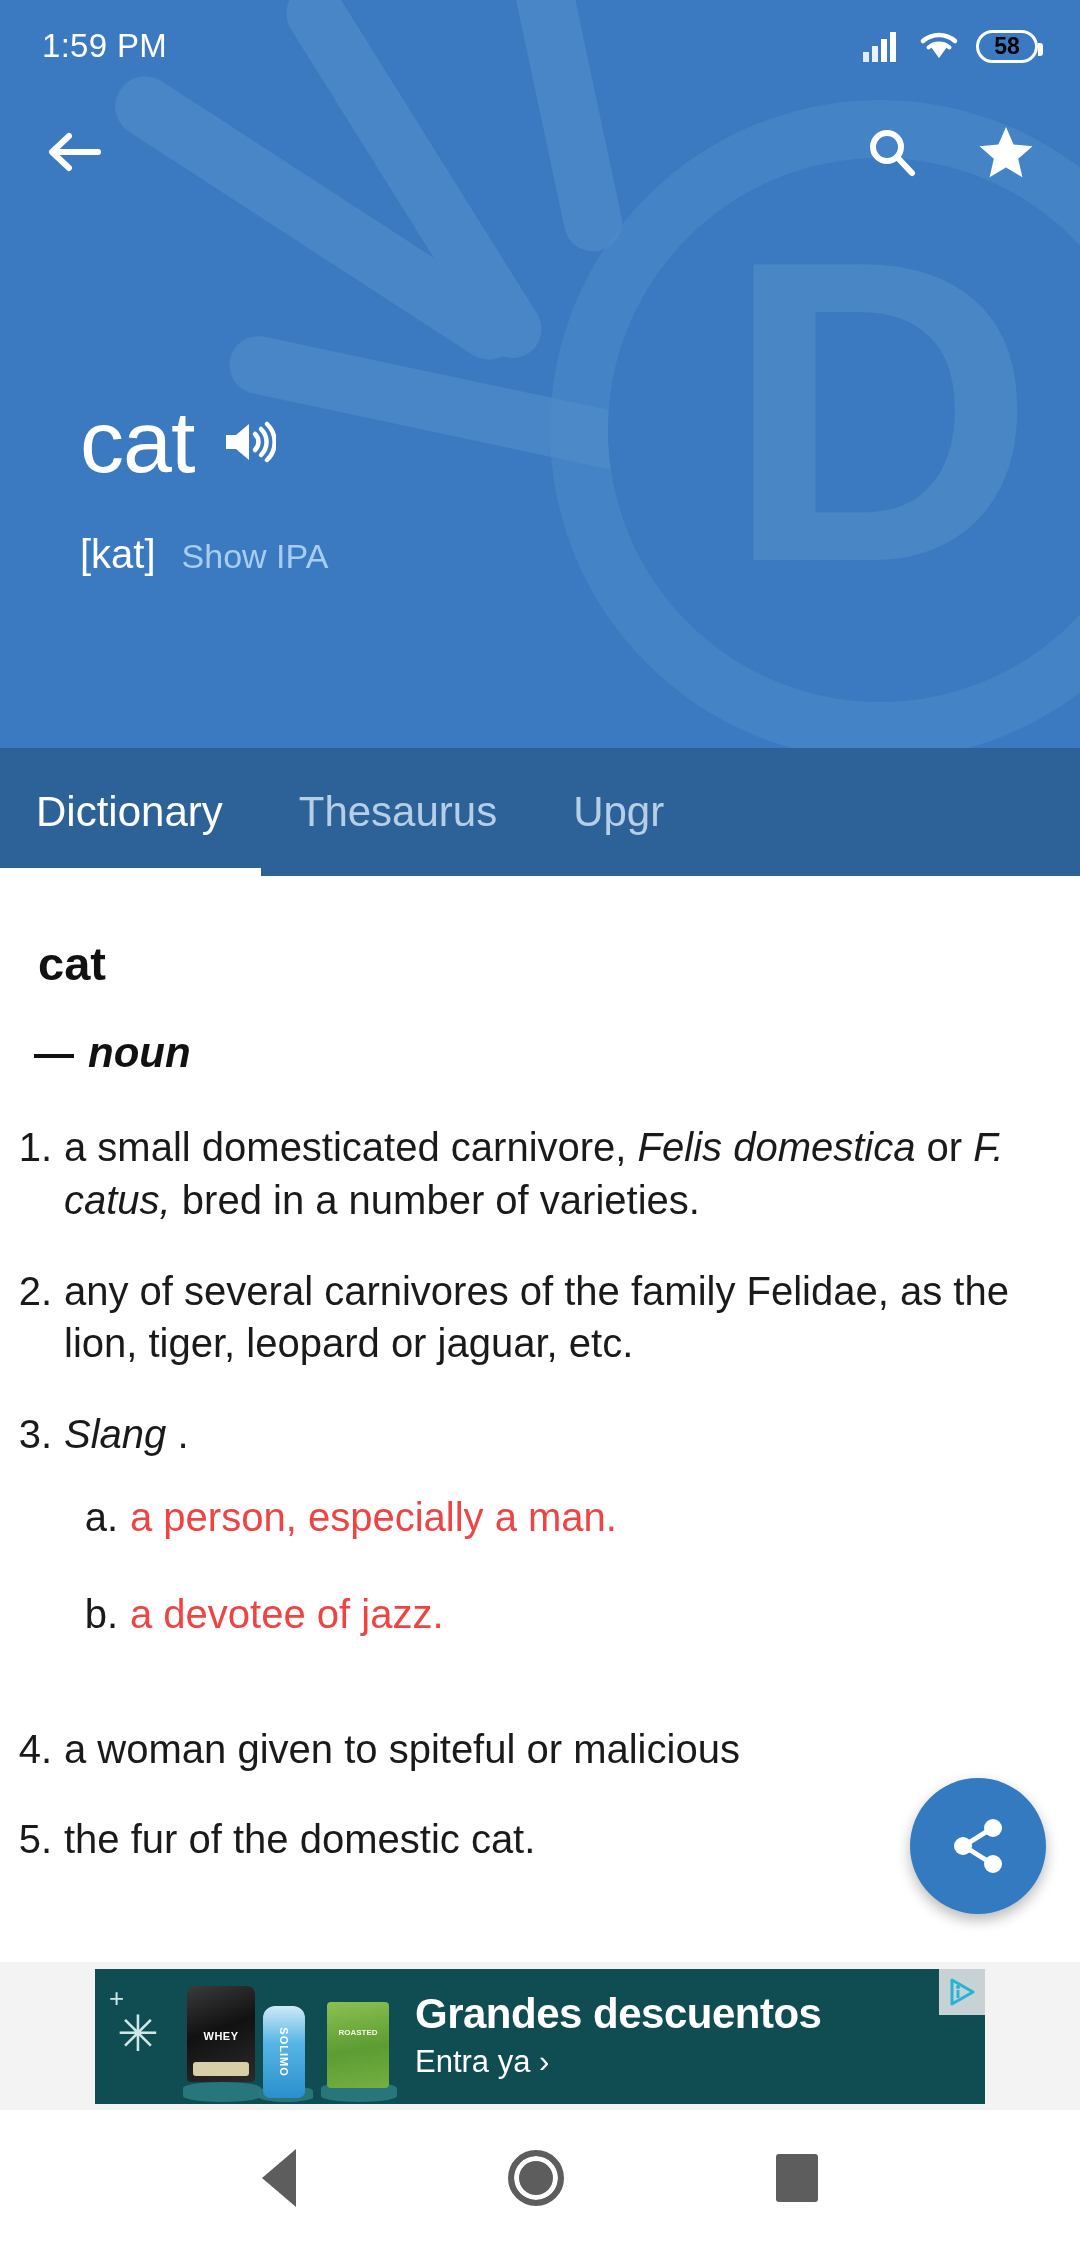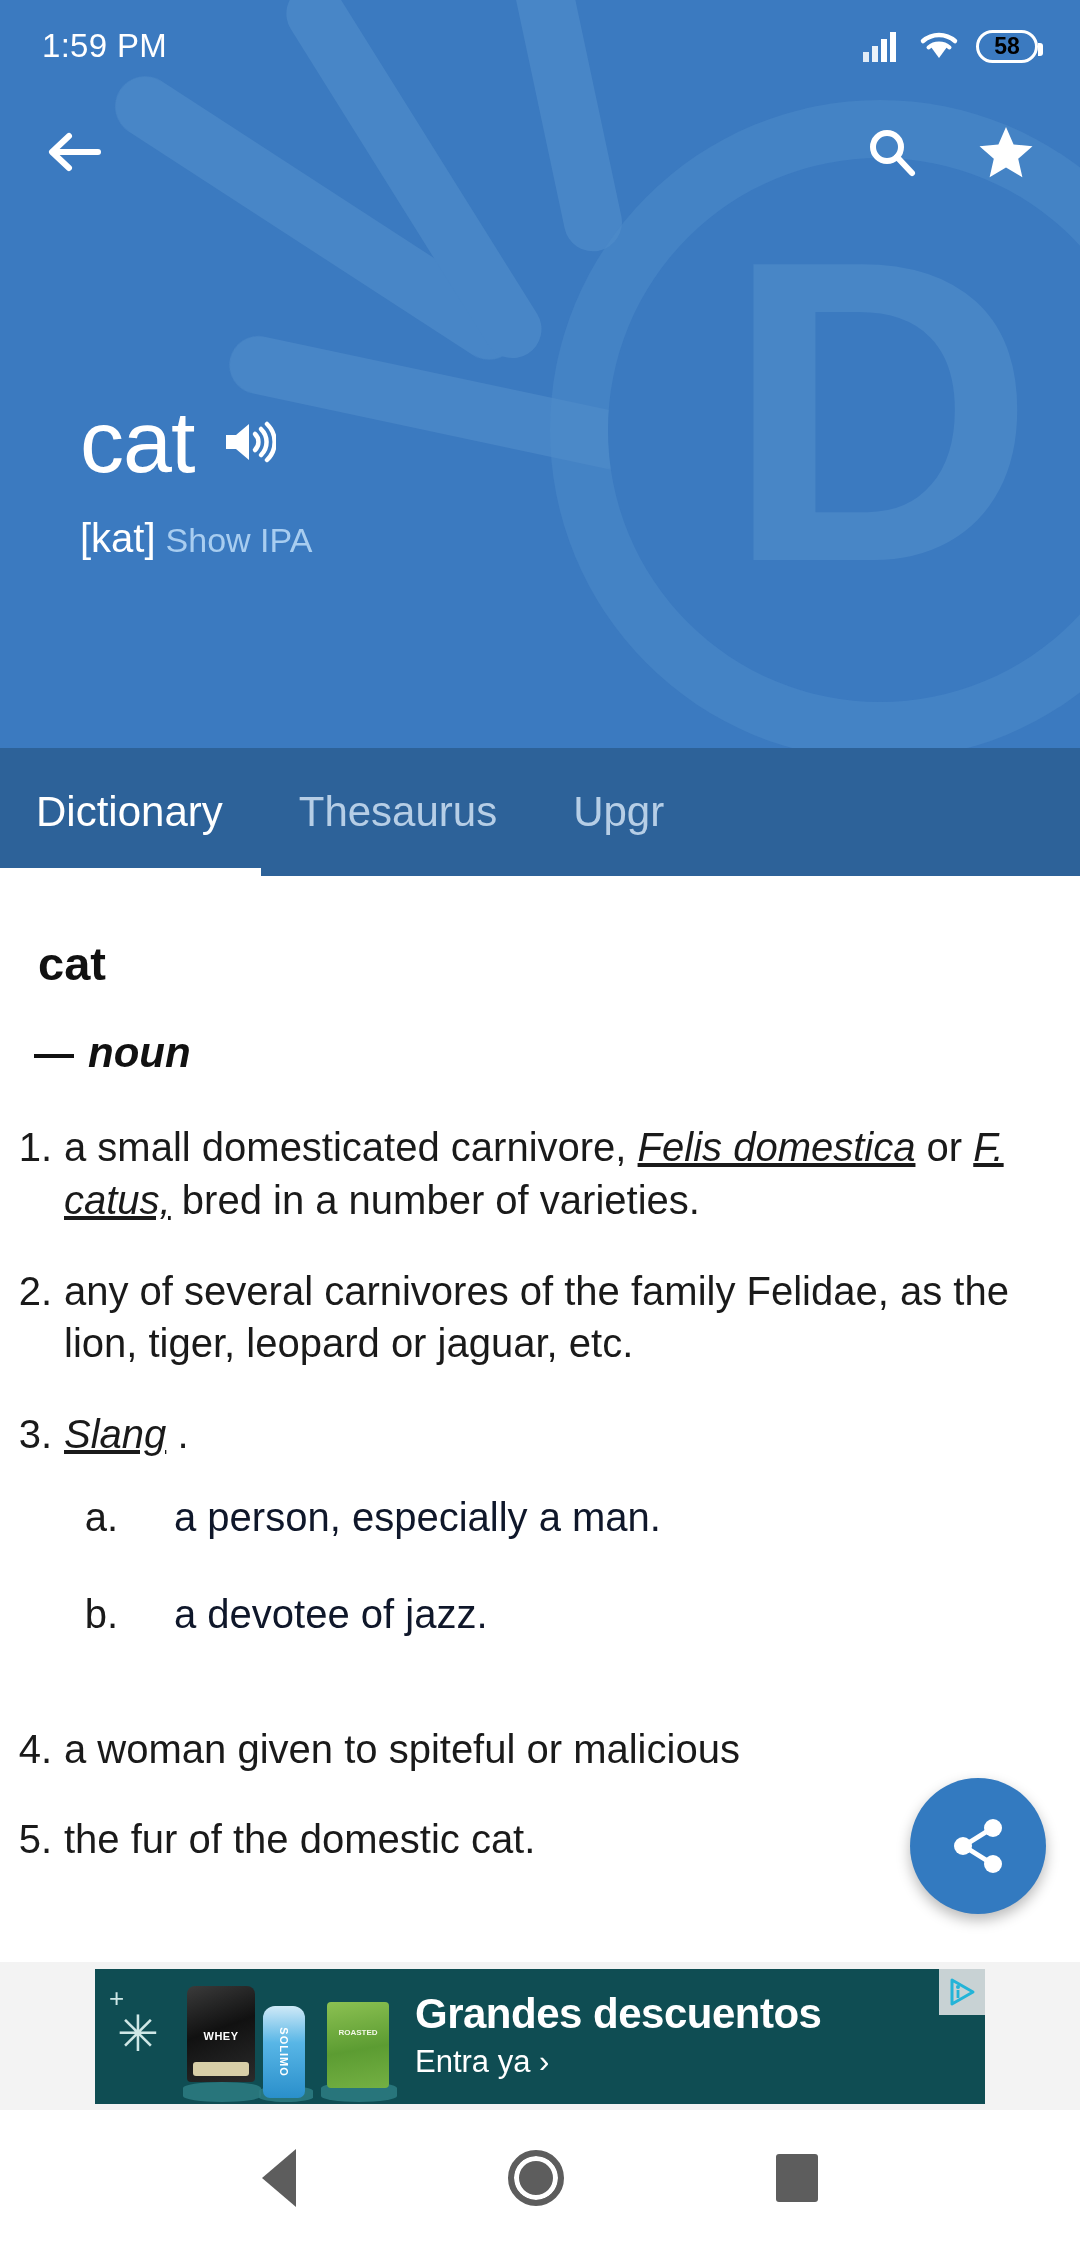--- a/index.html
+++ b/index.html
@@ -42,21 +42,21 @@
   }
   .appbar-right { display:flex; align-items:center; gap:60px; }
   .icon-btn { display:flex; align-items:center; justify-content:center; }
 
   .word-block { position:absolute; left:80px; top:398px; z-index:5; }
   .word-row { display:flex; align-items:center; gap:28px; }
   .headword {
     color:#fff; font-size:88px; font-weight:300; line-height:1;
     letter-spacing:-1px;
   }
-  .pron-row { display:flex; align-items:baseline; gap:10px; margin-top:30px; }
+  .pron-row { display:flex; align-items:baseline; gap:26px; margin-top:46px; }
   .pron { color:#ffffff; font-size:40px; font-weight:300; }
   .show-ipa { color:#a8cdf0; font-size:34px; }
 
   
   .tabbar {
     position:absolute; top:748px; left:0; width:1080px; height:128px;
     background:#2d6299; overflow:hidden;
   }
   .tabs {
     position:relative; display:flex; align-items:center; height:128px;
@@ -96,28 +96,28 @@
     margin:0 0 38px 0; padding-right:30px;
   }
   .def-num {
     width:64px; flex:0 0 64px; text-align:right;
     font-size:40px; color:#1a1a1a; line-height:1.32;
     padding-right:12px;
   }
   .def-text {
     font-size:40px; color:#1a1a1a; line-height:1.32; flex:1;
   }
-  .def-text i { font-style:italic;text-decoration:underline; }
+  .def-text i { font-style:italic; }
   .subdefs { margin-top:30px; }
   .subdef { display:flex; align-items:flex-start; margin-bottom:44px; }
   .subdef-num {
     width:66px; flex:0 0 66px; text-align:right;
     font-size:40px; color:#1a1a1a; padding-right:12px; line-height:1.32;
   }
-  .subdef-text { font-size:40px; color:#0f172a; line-height:1.32;margin-left:44px; }
+  .subdef-text { font-size:40px; color:#ef4444; line-height:1.32; }
 
   
   .fab {
     position:absolute; right:34px; top:1778px;
     width:136px; height:136px; border-radius:50%;
     background:#337ac0; z-index:30;
     display:flex; align-items:center; justify-content:center;
     box-shadow:0 6px 14px rgba(0,0,0,0.28);
   }
 

